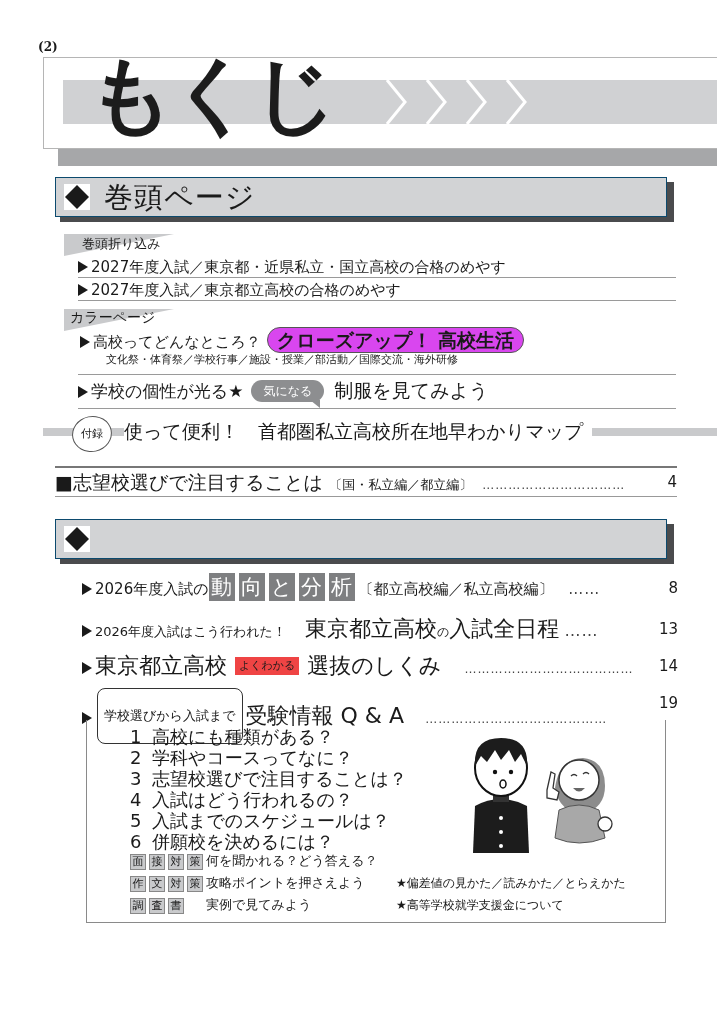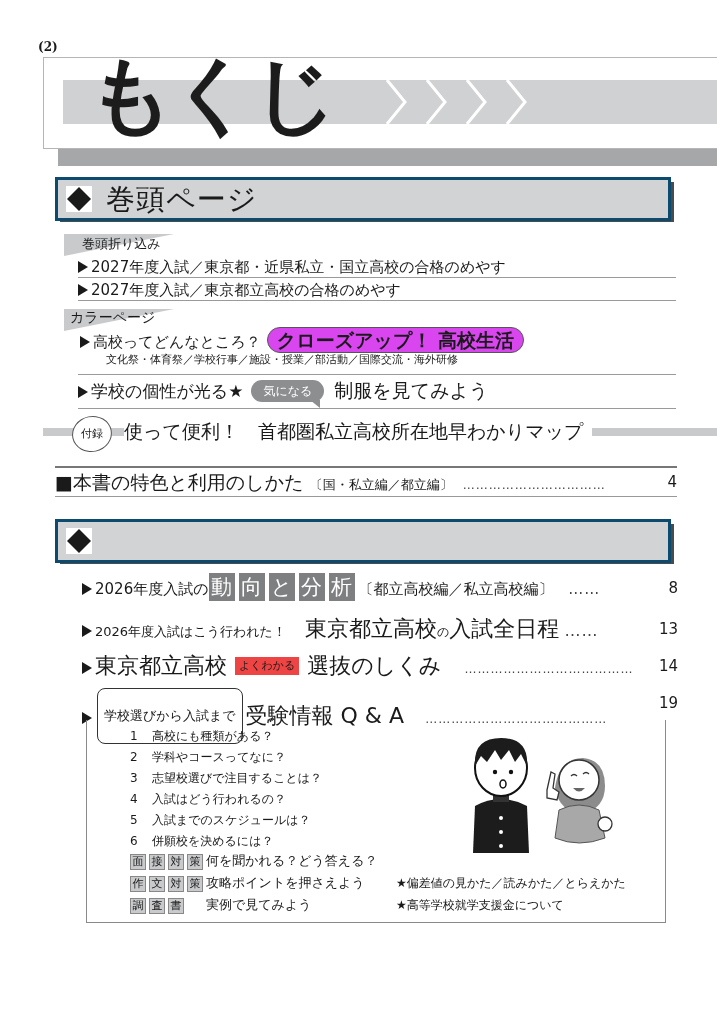--- a/index.html
+++ b/index.html
@@ -9,21 +9,21 @@
 
   
   .page-num { left: 38px; top: 40px; font-family: "DejaVu Serif", "Liberation Serif", serif; font-size: 12px; font-weight: bold; }
   .title-frame { left: 43px; top: 57px; width: 690px; height: 90px; border: 1px solid #b5b5b5; border-right: none; background: #fff; }
   .title-band { left: 63px; top: 80px; width: 660px; height: 44px; background: #d0d1d3; }
   .chev { top: 80px; width: 36px; height: 44px; }
   .title-shadow { left: 58px; top: 148px; width: 660px; height: 18px; background: #a6a7a9; }
   .title-text { left: 88px; top: 52px; font-size: 84px; font-weight: bold; letter-spacing: -4px; color: #1c1c1c; line-height: 1; }
 
   
-  .sec-head { left: 55px; width: 610px; height: 38px; background: #d2d3d5; border: 3px solid #0c4a6e; }
+  .sec-head { left: 55px; width: 610px; height: 38px; background: #d2d3d5; border: 1px solid #0c4a6e; }
   .sec-shadow { left: 60px; width: 614px; height: 40px; background: #4a4b4d; }
   .sec-head .diamond { position: absolute; left: 8px; top: 6px; width: 26px; height: 26px; }
   .sec-head .label { position: absolute; left: 48px; top: 1px; font-size: 29px; line-height: 36px; letter-spacing: 1px; }
 
   
   .tag { height: 22px; font-size: 13px; line-height: 22px; padding-left: 10px; }
 
   .row { left: 78px; width: 598px; border-bottom: 1px solid #9a9a9a; font-size: 15px; line-height: 20px; white-space: nowrap; }
   .tri { display: inline-block; width: 0; height: 0; border-top: 6px solid transparent; border-bottom: 6px solid transparent; border-left: 10px solid #1a1a1a; margin-right: 3px; vertical-align: -1px; }
 
@@ -39,21 +39,21 @@
   .honsho { left: 55px; top: 466px; width: 622px; border-top: 2px solid #777; border-bottom: 1px solid #999; height: 28px; font-size: 19px; line-height: 28px; white-space: nowrap; }
   .dots { color: #444; letter-spacing: 1px; }
   .pg { font-size: 15px; }
 
   .grow { left: 82px; width: 596px; white-space: nowrap; }
   .dbox { display: inline-block; background: #7e7f81; color: #fff; font-size: 21px; line-height: 28px; width: 26px; text-align: center; margin-right: 4px; }
   .yoku { display: inline-block; background: #ef4444; font-size: 11px; line-height: 18px; padding: 0 4px; margin: 0 8px; vertical-align: 4px; }
   .cloud { display: inline-block; border: 1.5px solid #333; border-radius: 8px; padding: 16px 6px; font-size: 13px; line-height: 22px; margin: 0 3px 0 2px; vertical-align: 3px; }
 
   .qa-box { left: 86px; top: 720px; width: 578px; height: 202px; border: 1px solid #8a8a8a; border-top: none; }
-  .qa-list { left: 130px; top: 726px; font-size: 12px; line-height: 21px; }
+  .qa-list { left: 130px; top: 726px; font-size: 18px; line-height: 21px; }
   .qa-list .num { display: inline-block; width: 22px; }
   .kbox { display: inline-block; background: #c9cacc; border: 1px solid #888; font-size: 11px; line-height: 14px; width: 14px; text-align: center; margin-right: 3px; }
   .extra { left: 130px; font-size: 13px; line-height: 20px; white-space: nowrap; }
   .extra .k { display: inline-block; width: 76px; }
   .extra .desc { display: inline-block; width: 190px; }
   .star-note { font-size: 12px; }
 </style>
 </head>
 <body>
 
@@ -106,21 +106,21 @@
   <span class="tri"></span><span>学校の個性が光る★</span><span class="kininaru">気になる</span><span style="font-size:19px">制服を見てみよう</span>
 </div>
 
 <div class="abs furoku-bar"></div>
 <div class="abs furoku-oval">
     <span>付録</span>
   </div>
 <div class="abs furoku-text">使って便利！　首都圏私立高校所在地早わかりマップ</div>
 
 <div class="abs honsho">
-  <span>■本書の特色と利用のしかた</span>
+  <span>■志望校選びで注目することは</span>
   <span style="font-size:13px">〔国・私立編／都立編〕</span>
   <span class="dots" style="font-size:12px;margin-left:4px">……………………………</span>
   <span class="pg" style="position:absolute;right:0">4</span>
 </div>
 
 <div class="abs sec-shadow" style="top:524px"></div>
 <div class="abs sec-head" style="top:519px">
   <svg class="diamond" viewBox="0 0 26 26">
       <rect x="0" y="0" width="26" height="26" fill="#fff"></rect>
       <polygon points="13,1 25,13 13,25 1,13" fill="#1a1a1a"></polygon>

